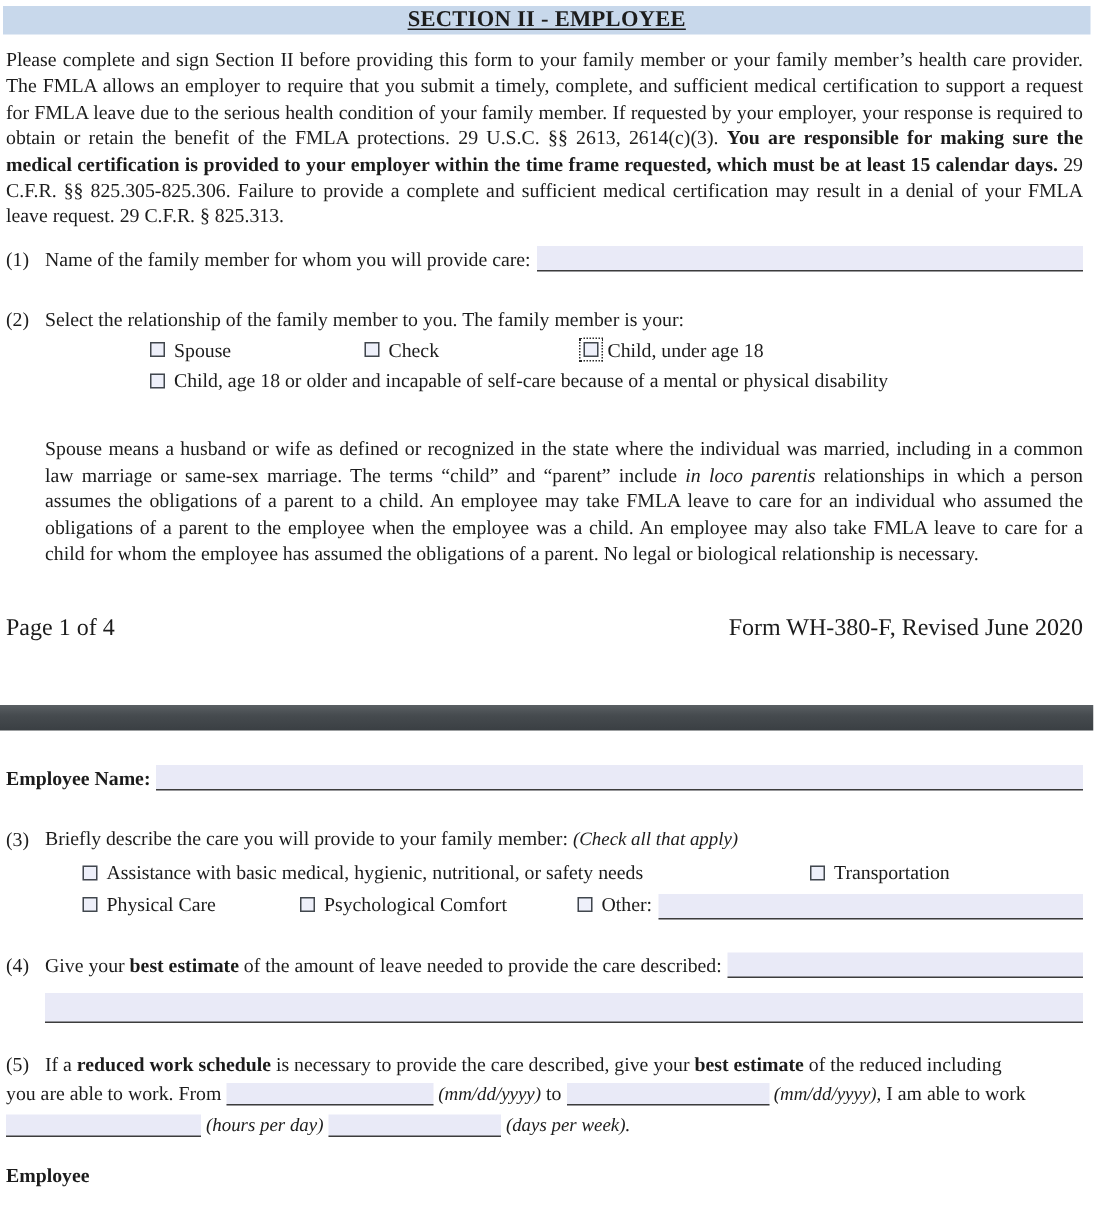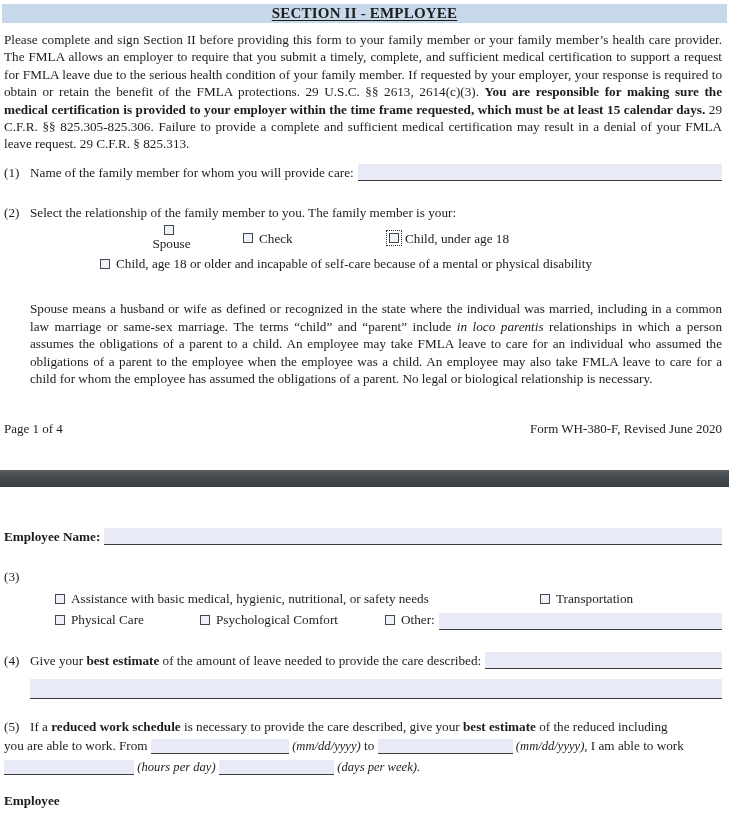--- a/index.html
+++ b/index.html
@@ -51,33 +51,33 @@
     display:inline-block;width:10px;height:10px;flex:0 0 10px;
     border:1.5px solid #41474d;background:#eef0fa;
     margin-right:6px;vertical-align:-1px;
   }
   .cb.focused{outline:1.6px dotted #2a2a2a;outline-offset:2px;}
   .cbitem{display:inline-flex;align-items:center;white-space:nowrap;}
 
   .q1-row{margin-top:11px;}
   .q2-label{margin-top:23px;}
   .cbrow-q2{margin-left:96px;margin-top:3px;display:flex;align-items:center;}
-  .w-spouse{width:143px;flex-direction:column;}
+  .w-spouse{width:143px;}
   .w-parent{width:146px;}
 
   .def-para{margin:28px 0 0 26px;}
 
-  .footer-row{display:flex;justify-content:space-between;margin-top:32px;font-size:13px;}
+  .footer-row{display:flex;justify-content:space-between;margin-top:32px;font-size:16px;}
 
   .divider{
     position:absolute;left:0;top:470px;width:729px;height:17px;
     background:linear-gradient(180deg,#5a5f63 0%,#464b4f 40%,var(--divider-dark) 100%);
   }
 
-  .p2{position:absolute;left:0;top:487px;width:729px;padding:0 7px 0 4px;}
+  .p2{position:absolute;left:0;top:469px;width:729px;padding:0 7px 0 4px;}
   .empname-row{display:flex;align-items:flex-end;margin-top:41px;}
   .empname-row .lbl{font-weight:bold;white-space:nowrap;}
 
   .q3-label{margin-top:23px;}
   .cbrow-q3a{margin-left:51px;margin-top:4px;display:flex;align-items:center;}
   .w-assist{width:485px;}
   .cbrow-q3b{margin-left:51px;margin-top:4px;display:flex;align-items:flex-end;}
   .cbrow-q3b .cbitem{margin-bottom:1px;}
   .w-phys{width:145px;align-items:center;}
   .w-psych{width:185px;}
@@ -152,20 +152,21 @@
 
   <div class="p2">
 
     <div class="empname-row">
       <span class="lbl">Employee Name:</span>
       <span class="fld fill"></span>
     </div>
 
     <div class="qrow q3-label">
       <span class="qnum">(3)</span>
+      <span><span>Briefly describe the care you will provide to your family member: </span><i class="fmt">(Check all that apply)</i></span>
     </div>
     <div class="cbrow-q3a">
       <span class="cbitem w-assist">
         <span class="cb"></span>
         <span>Assistance with basic medical, hygienic, nutritional, or safety needs</span>
       </span>
       <span class="cbitem">
         <span class="cb"></span>
         <span>Transportation</span>
       </span>

